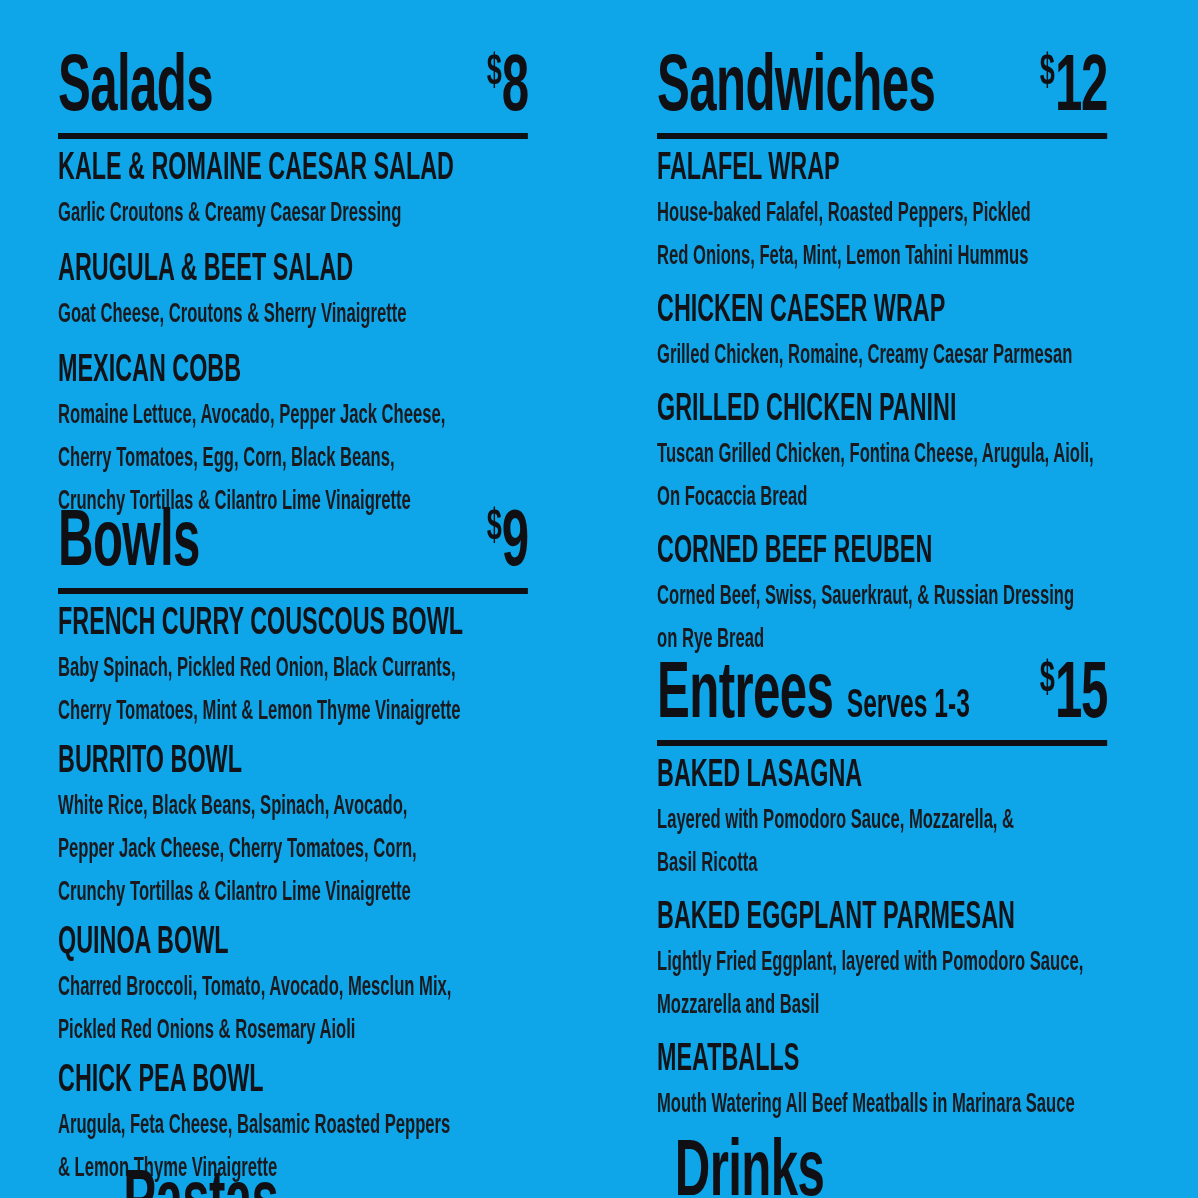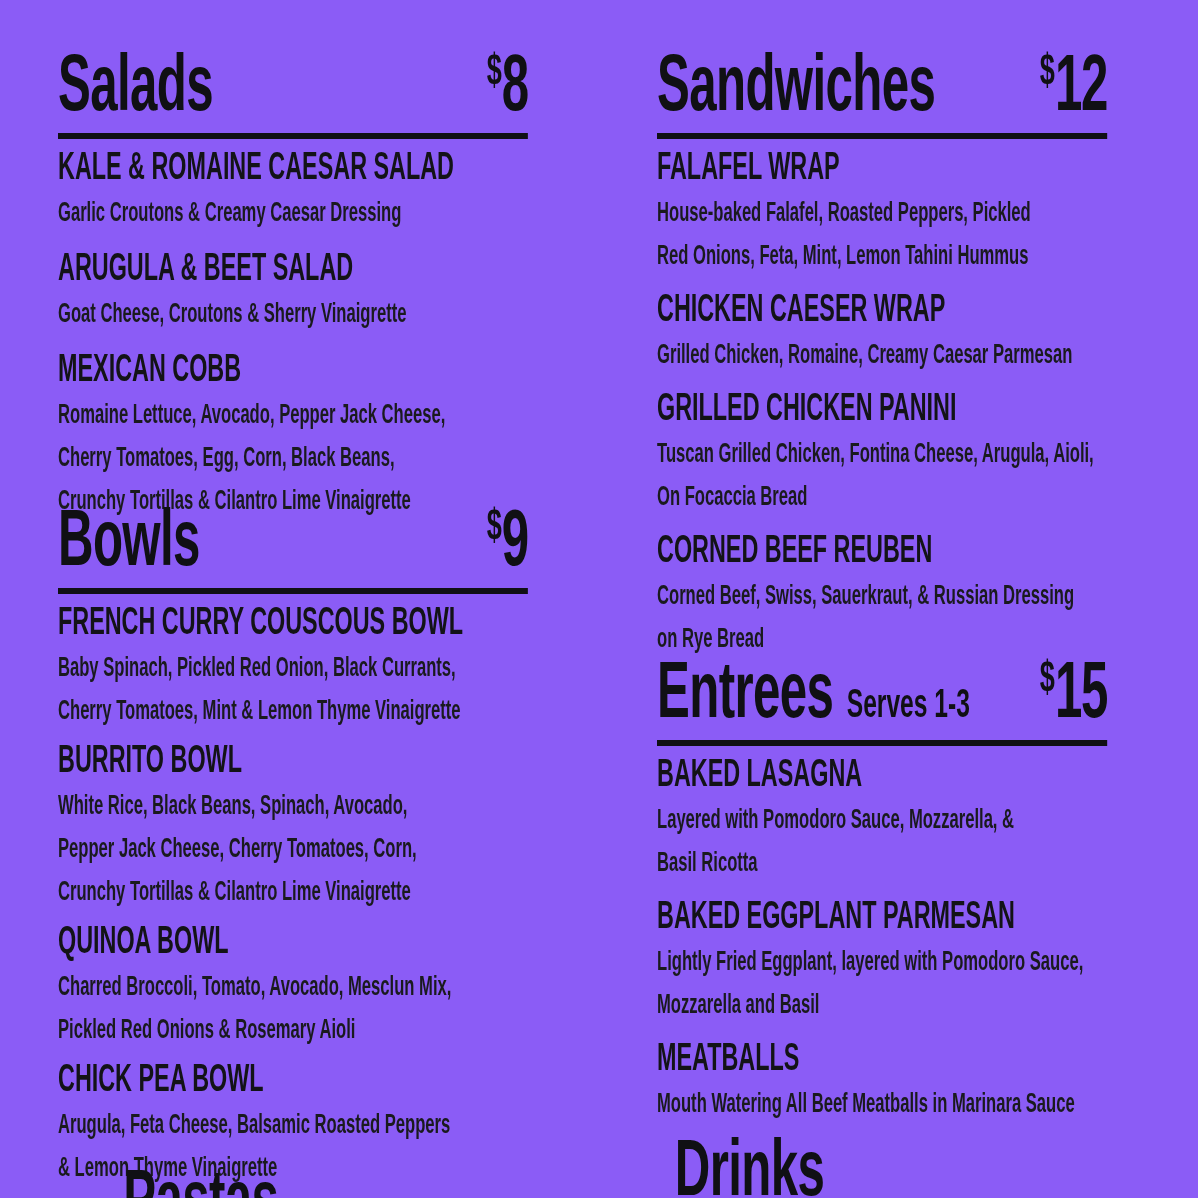--- a/index.html
+++ b/index.html
@@ -1,19 +1,19 @@
 <!DOCTYPE html>
 <html><head>
 <meta charset="utf-8">
 <style>
   html,body{margin:0;padding:0;background:#ffffff;}
   .canvas{
     position:relative;
     width:1198px;height:1198px;
-    background:#8b5cf6;
+    background:#0ea5e9;
     overflow:hidden;
     font-family:"Liberation Sans",sans-serif;
     color:#17171b;
   }
   
   .col{
     position:absolute;top:0;height:1198px;
     transform:scaleX(0.615);
     transform-origin:0 0;
   }

